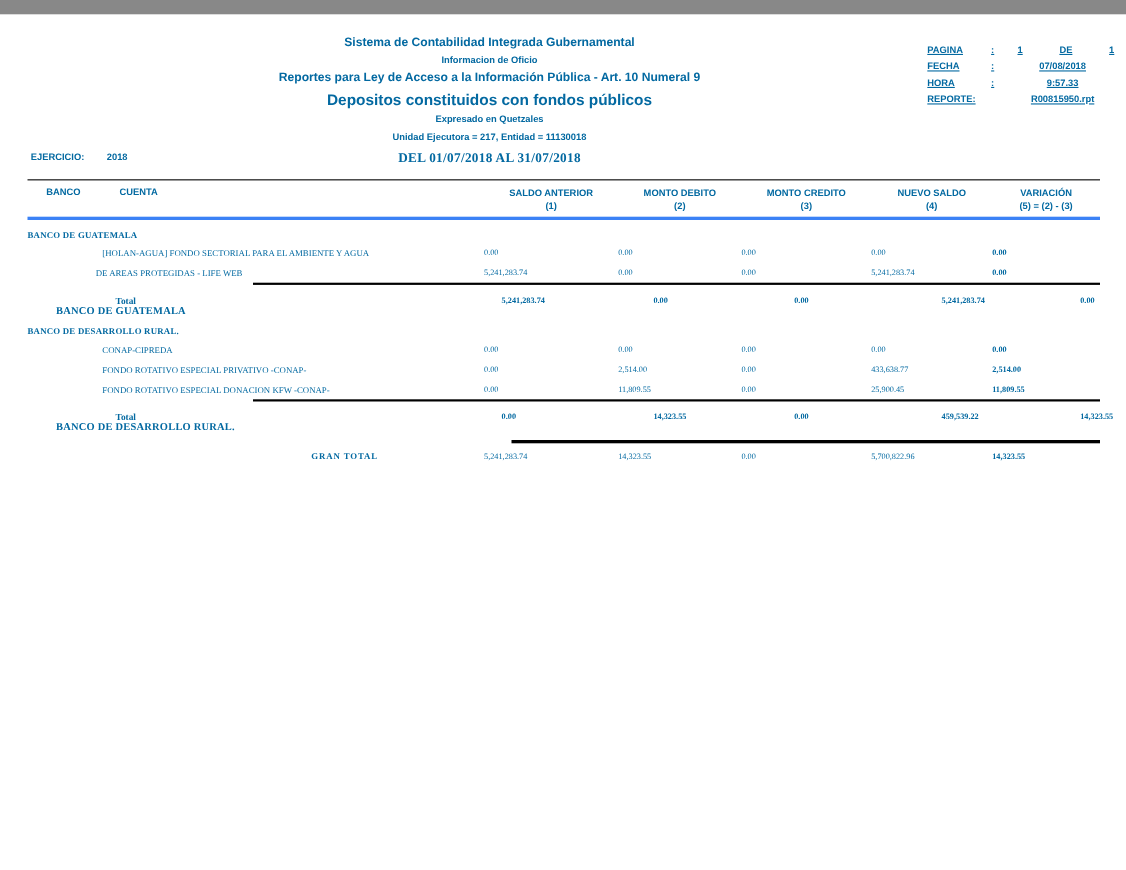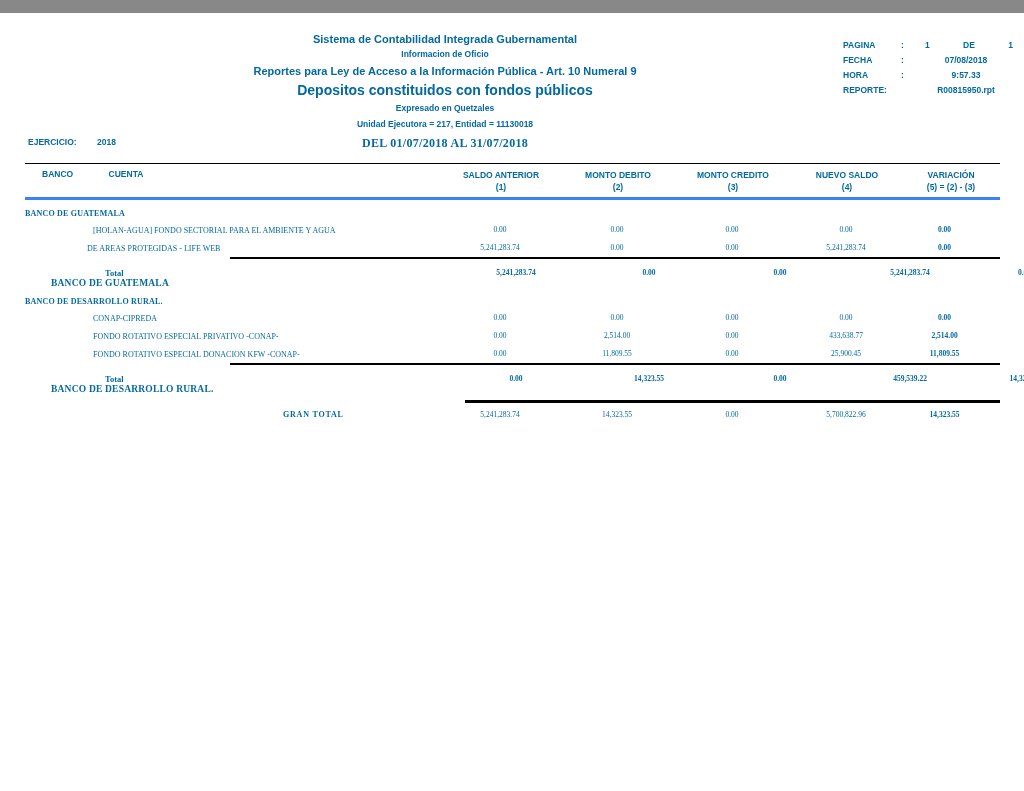--- a/index.html
+++ b/index.html
@@ -12,40 +12,40 @@
   .title-block{position:absolute;left:130px;top:20px;width:630px;text-align:center;}
   .h1{font-weight:bold;font-size:11px;margin-bottom:4px;}
   .h2{font-weight:bold;font-size:8.5px;margin-bottom:6px;}
   .h3{font-weight:bold;font-size:11px;margin-bottom:5px;}
   .h4{font-weight:bold;font-size:14px;margin-bottom:5px;}
   .h5{font-weight:bold;font-size:8.5px;margin-bottom:6px;}
   .h6{font-weight:bold;font-size:8.5px;margin-bottom:7px;}
   .h7{font-family:"Liberation Serif",serif;font-weight:bold;font-size:12px;letter-spacing:.3px;}
   
   .meta{position:absolute;left:843px;top:27px;width:172px;font-weight:bold;font-size:8.5px;}
-  .meta-row{display:flex;margin-bottom:5px;align-items:flex-end;}
+  .meta-row{display:flex;margin-bottom:5px;align-items:flex-end;text-decoration:underline;}
   .m-label{width:58px;}
   .m-colon{width:16px;text-align:left;}
   .m-value{flex:1;text-align:center;}
   .m-value.pagina{display:flex;justify-content:space-between;padding:0 2px 0 8px;}
   
   .ejercicio{position:absolute;left:28px;top:124px;font-weight:bold;font-size:8.5px;}
   .ejercicio .ej-value{margin-left:18px;}
   
   .report-table{position:absolute;left:25px;top:150px;width:975px;border-top:1.5px solid #000;}
   .t-row{display:grid;grid-template-columns:415px 122px 112px 118px 110px 98px;align-items:start;}
   .head-row{border-bottom:3px solid #3b82f6;padding:5px 0 4px;}
   .head-desc{font-weight:bold;font-size:8.5px;}
   .head-desc .hd-banco{margin-left:17px;}
   .head-desc .hd-cuenta{margin-left:33px;}
   .head-num{font-weight:bold;font-size:8.5px;text-align:center;line-height:12px;}
   .head-num .sub{font-weight:bold;}
   
   .cell.desc{font-family:"Liberation Serif",serif;font-size:8px;}
-  .cell.num{font-family:"Liberation Serif",serif;font-size:7.5px;text-align:center;
+  .cell.num{font-family:"Liberation Serif",serif;font-size:7.5px;text-align:left;
             padding-right:2px;white-space:nowrap;}
   .cell.num.c4{padding-right:13px;font-weight:bold;}
   .bank-row{margin-top:9px;}
   .bank-name{font-weight:bold;font-size:9.5px;letter-spacing:.2px;}
   .fund-row{margin-top:7px;}
   .fund{padding-left:68px;line-height:11px;}
   .fund .line2{margin-left:-6px;}
   .rule-partial{border-bottom:2px solid #000;margin-left:205px;margin-top:3px;}
   .total-row{margin-top:9px;margin-bottom:6px;gap:16px;}
   .total-row .cell.num{font-weight:bold;}

